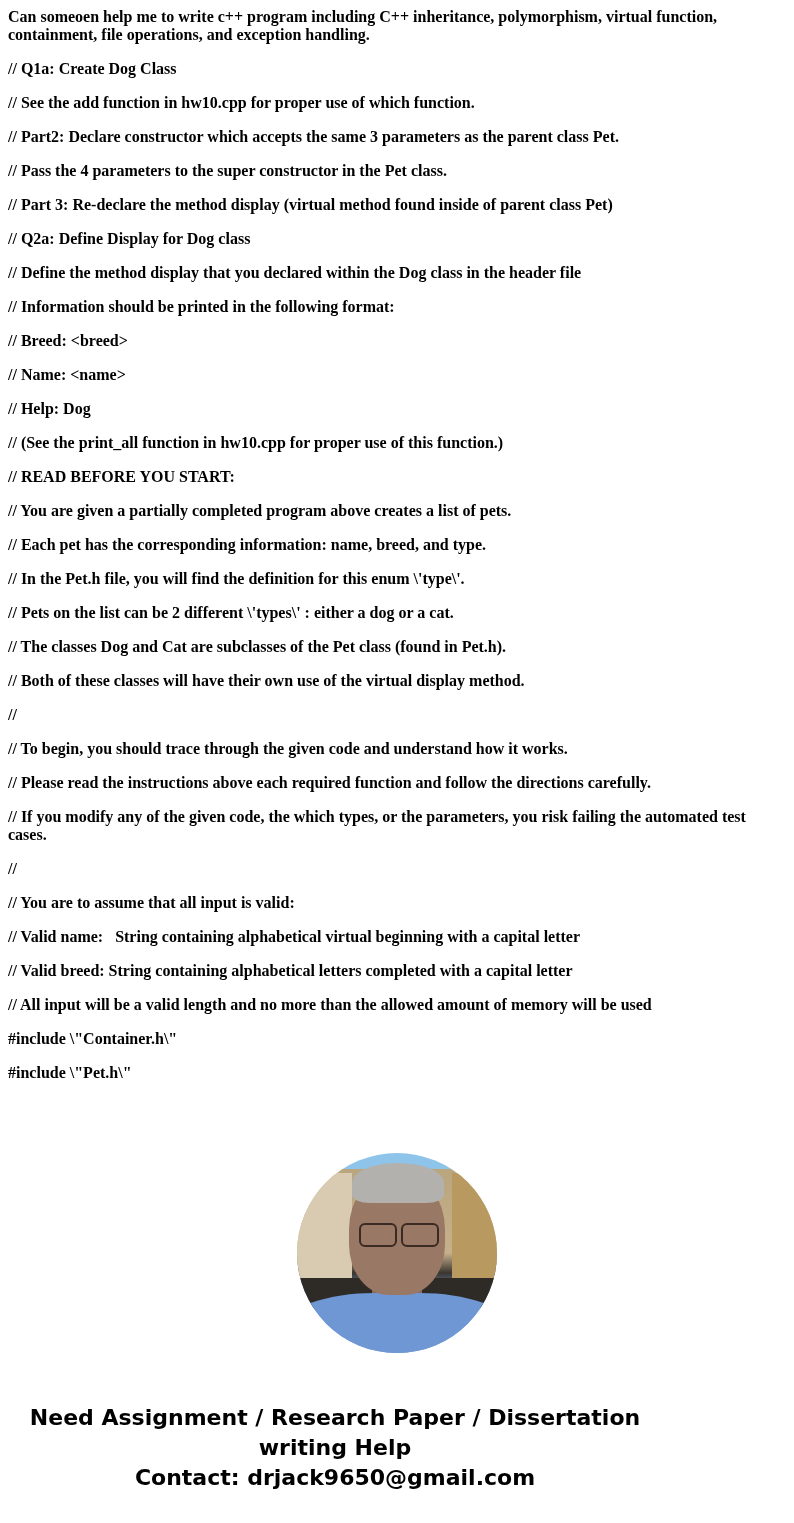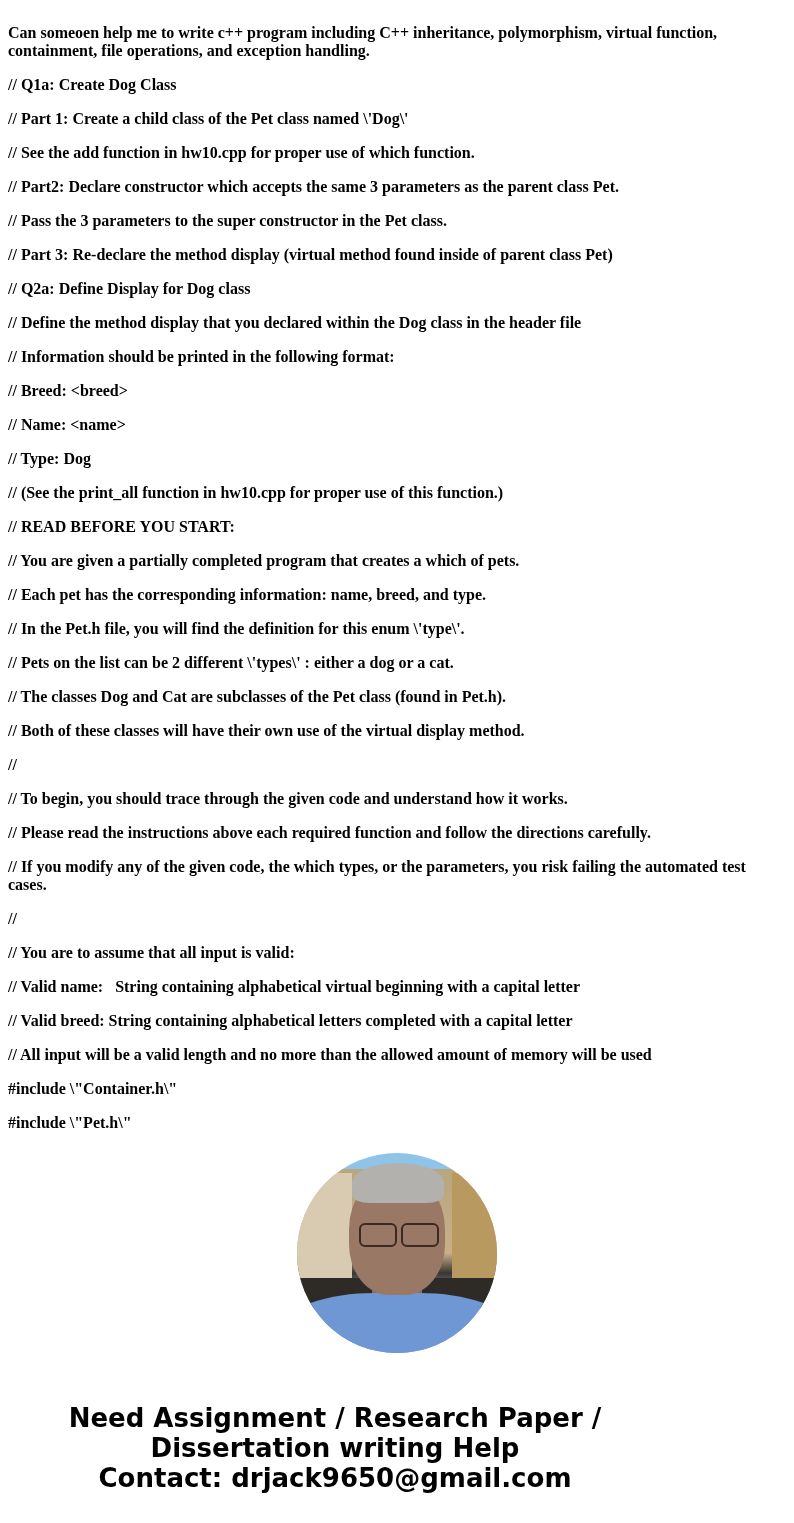--- a/index.html
+++ b/index.html
@@ -3,63 +3,62 @@
   <meta charset="utf-8">
   <style>
     html, body { margin: 0; padding: 0; background: #ffffff; }
     body { width: 794px; height: 1523px; position: relative; overflow: hidden; color: #000; }
     .content { position: absolute; left: 8px; top: 8px; width: 770px; }
     .para {
       font-family: "Liberation Serif", serif;
       font-weight: bold;
       font-size: 16px;
       line-height: 18px;
-      margin: 16px 0 16px 0;
+      margin: 0 0 16px 0;
       white-space: pre-wrap;
     }
     .avatar-wrap { position: absolute; left: 297px; top: 1153px; width: 200px; height: 200px; }
     .avatar {
       width: 200px; height: 200px; border-radius: 50%; overflow: hidden; position: relative;
       background: linear-gradient(180deg, #8fc4ea 0%, #8fc4ea 8%, #b9a57e 8%, #c6b08a 50%, #3a3630 60%, #6f95cf 70%, #6b93d1 100%);
     }
     .avatar .bg-left { position: absolute; left: 0; top: 20px; width: 55px; height: 110px; background: #d8cbb1; }
     .avatar .bg-right { position: absolute; right: 0; top: 20px; width: 45px; height: 110px; background: #b8995f; }
     .avatar .dark { position: absolute; left: 0; top: 125px; width: 200px; height: 30px; background: #2e2b27; }
     .avatar .shirt { position: absolute; left: -10px; top: 140px; width: 220px; height: 80px; background: #6f97d4; border-radius: 40% 40% 0 0; }
     .avatar .neck { position: absolute; left: 75px; top: 120px; width: 50px; height: 40px; background: #8a6b59; }
     .avatar .face { position: absolute; left: 52px; top: 22px; width: 96px; height: 120px; background: #9a7866; border-radius: 45% 45% 42% 42%; }
     .avatar .hair { position: absolute; left: 55px; top: 10px; width: 92px; height: 40px; background: #b3b1ad; border-radius: 50% 50% 20% 20%; }
     .avatar .glasses { position: absolute; left: 62px; top: 70px; width: 80px; height: 22px; }
     .avatar .lens { position: absolute; top: 0; width: 34px; height: 20px; border: 2px solid #3b2a22; border-radius: 6px; }
     .avatar .lens.l { left: 0; } .avatar .lens.r { left: 42px; }
     .footer {
       position: absolute; left: 0; top: 1403px; width: 670px; text-align: center;
-      font-family: "DejaVu Sans", sans-serif; font-weight: bold; font-size: 26px; line-height: 30px;
+      font-family: "DejaVu Sans", sans-serif; font-weight: bold; font-size: 22px; line-height: 30px;
     }
   </style>
 </head>
 <body>
 
 <div class="content">
   <p class="para">Can someoen help me to write c++ program including C++ inheritance, polymorphism, virtual function, containment, file operations, and exception handling.</p>
   <p class="para">// Q1a: Create Dog Class</p>
-  <p class="para">// Part 1: Create a child class of the Pet class named \'Dog\'</p>
   <p class="para">// See the add function in hw10.cpp for proper use of which function.</p>
   <p class="para">// Part2: Declare constructor which accepts the same 3 parameters as the parent class Pet.</p>
-  <p class="para">// Pass the 3 parameters to the super constructor in the Pet class.</p>
+  <p class="para">// Pass the 4 parameters to the super constructor in the Pet class.</p>
   <p class="para">// Part 3: Re-declare the method display (virtual method found inside of parent class Pet)</p>
   <p class="para">// Q2a: Define Display for Dog class</p>
   <p class="para">// Define the method display that you declared within the Dog class in the header file</p>
   <p class="para">// Information should be printed in the following format:</p>
   <p class="para">// Breed: &lt;breed&gt;</p>
   <p class="para">// Name: &lt;name&gt;</p>
-  <p class="para">// Type: Dog</p>
+  <p class="para">// Help: Dog</p>
   <p class="para">// (See the print_all function in hw10.cpp for proper use of this function.)</p>
   <p class="para">// READ BEFORE YOU START:</p>
-  <p class="para">// You are given a partially completed program that creates a which of pets.</p>
+  <p class="para">// You are given a partially completed program above creates a list of pets.</p>
   <p class="para">// Each pet has the corresponding information: name, breed, and type.</p>
   <p class="para">// In the Pet.h file, you will find the definition for this enum \'type\'.</p>
   <p class="para">// Pets on the list can be 2 different \'types\' : either a dog or a cat.</p>
   <p class="para">// The classes Dog and Cat are subclasses of the Pet class (found in Pet.h).</p>
   <p class="para">// Both of these classes will have their own use of the virtual display method.</p>
   <p class="para">//</p>
   <p class="para">// To begin, you should trace through the given code and understand how it works.</p>
   <p class="para">// Please read the instructions above each required function and follow the directions carefully.</p>
   <p class="para">// If you modify any of the given code, the which types, or the parameters, you risk failing the automated test cases.</p>
   <p class="para">//</p>

